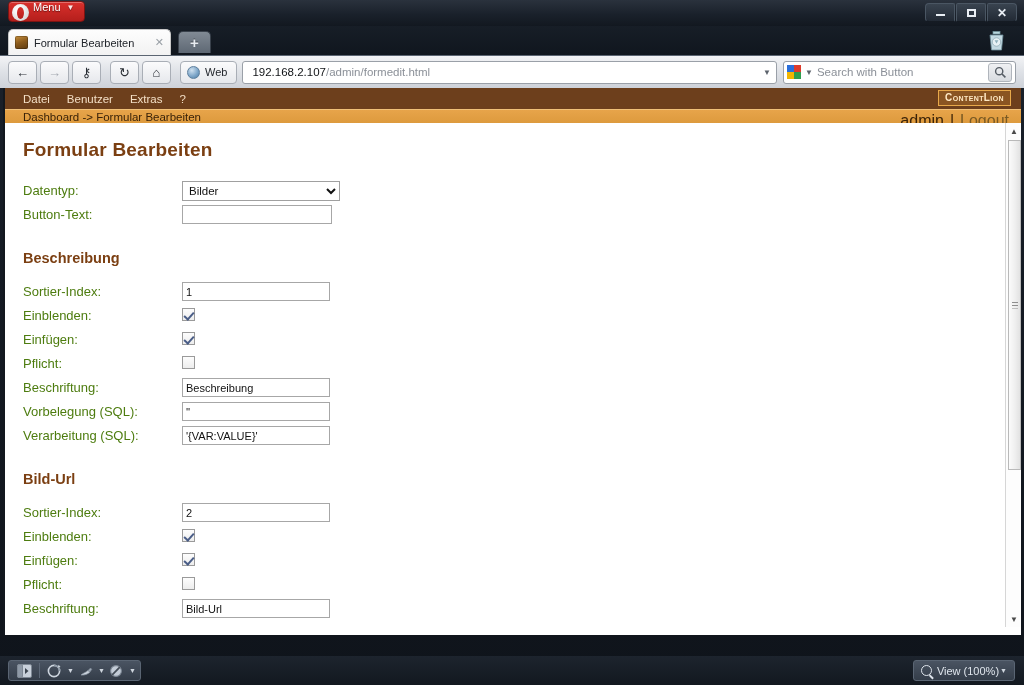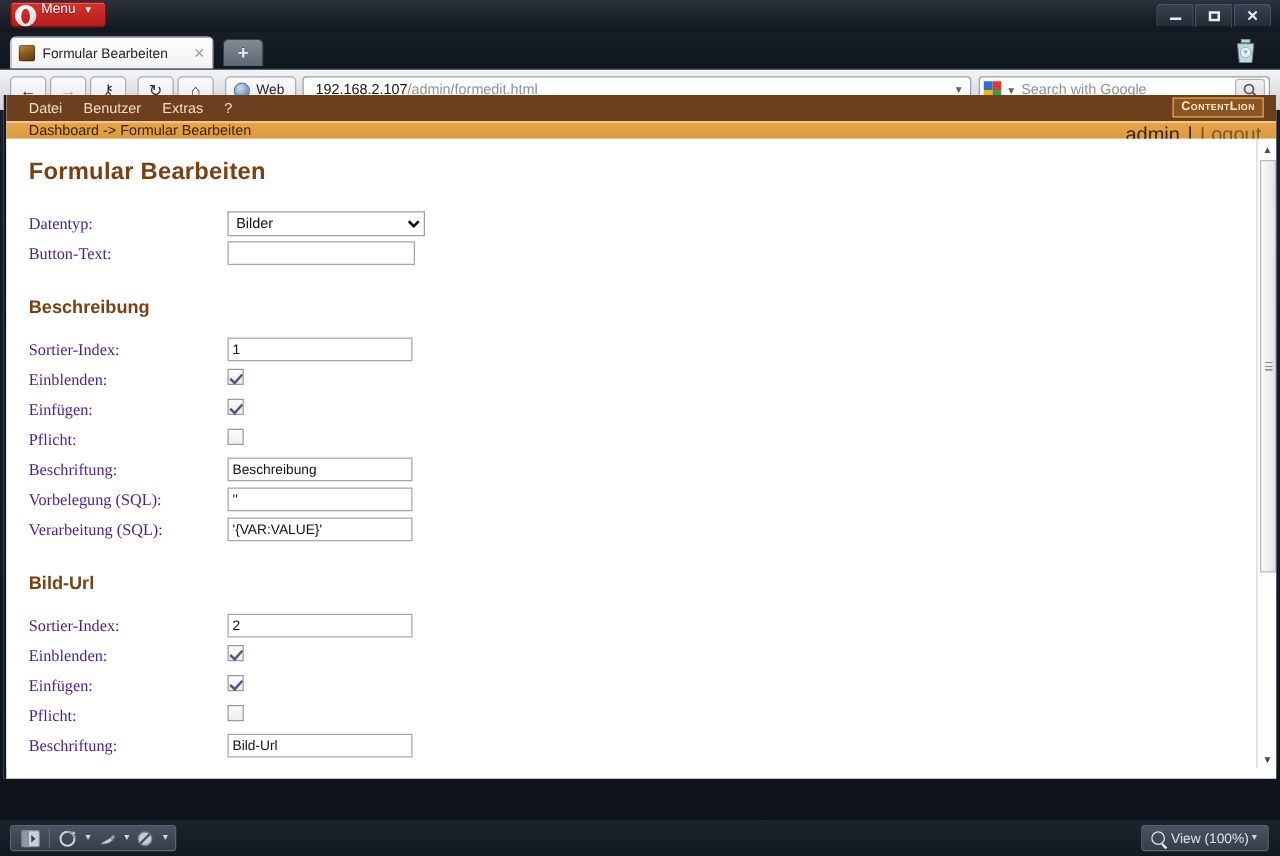--- a/index.html
+++ b/index.html
@@ -162,21 +162,21 @@
   .search-go {
     width: 24px; height: 19px; margin-right: 1px;
     display: flex; align-items: center; justify-content: center;
     background: linear-gradient(180deg,#f0f1f3 0%,#d8dbe0 100%);
     border: 1px solid #b0b5bc; border-radius: 3px;
     cursor: default;
   }
 
   
   .viewport {
-    position: absolute; left: 3px; top: 76px;
+    position: absolute; left: 3px; top: 88px;
     width: 1018px; height: 547px;
     background: #ffffff;
     border-left: 2px solid #12171e;
     overflow: hidden;
   }
   .cl-menubar {
     height: 21px; background: #6d3f1c;
     display: flex; align-items: center; padding-left: 18px;
     position: relative;
   }
@@ -222,21 +222,21 @@
   h2.cl-h2 {
     margin: 24px 0 14px 0;
     font-size: 14.5px; font-weight: bold; color: #7b3f12;
   }
   .frow {
     display: flex; align-items: center;
     height: 23px; margin-bottom: 1px;
   }
   .flabel {
     width: 159px; flex: 0 0 159px;
-    font-size: 13px; color: #4c1d95; font-family: Liberation Serif, serif;
+    font-size: 13px; color: #4d7c0f;
   }
   .fctl { flex: 0 0 auto; }
   input.tin {
     width: 148px; height: 19px;
     font-family: "Liberation Sans", sans-serif;
     font-size: 11px; color: #111;
     padding: 1px 3px;
     border: 1px solid #a7a7a7;
     background: #fff;
     outline: none;
@@ -393,21 +393,21 @@
       <span class="url-drop">▼</span>
     </div>
     <div class="searchbar">
       <span class="gicon">
         <i class="g-b"></i>
           <i class="g-r"></i>
           <i class="g-y"></i>
           <i class="g-g"></i>
       </span>
       <span class="gcaret">▼</span>
-      <span class="search-ph">Search with Google</span>
+      <span class="search-ph">Search with Button</span>
       <span class="search-go">
         <svg width="13" height="13" viewBox="0 0 13 13">
           <circle cx="5.2" cy="5.2" r="3.6" fill="none" stroke="#555c64" stroke-width="1.4"></circle>
           <line x1="8" y1="8" x2="11.4" y2="11.4" stroke="#555c64" stroke-width="1.6"></line>
         </svg>
       </span>
     </div>
   </div>
 
   <div class="viewport">

